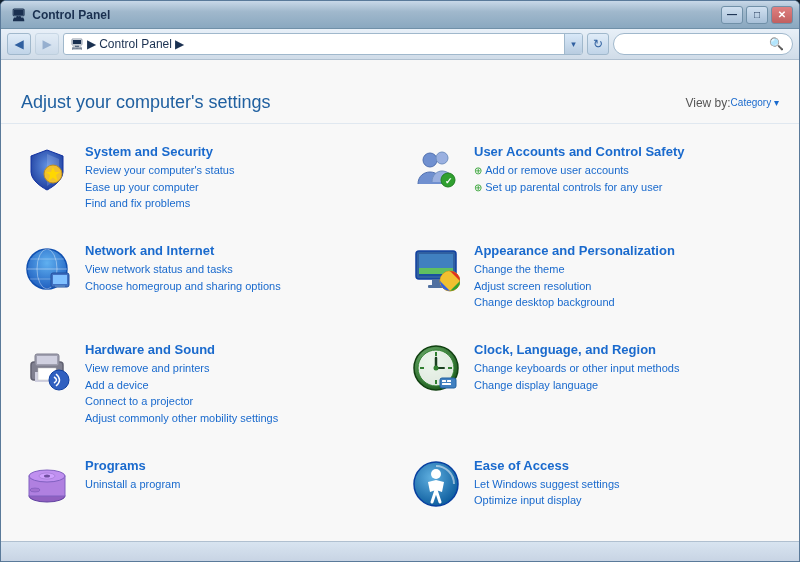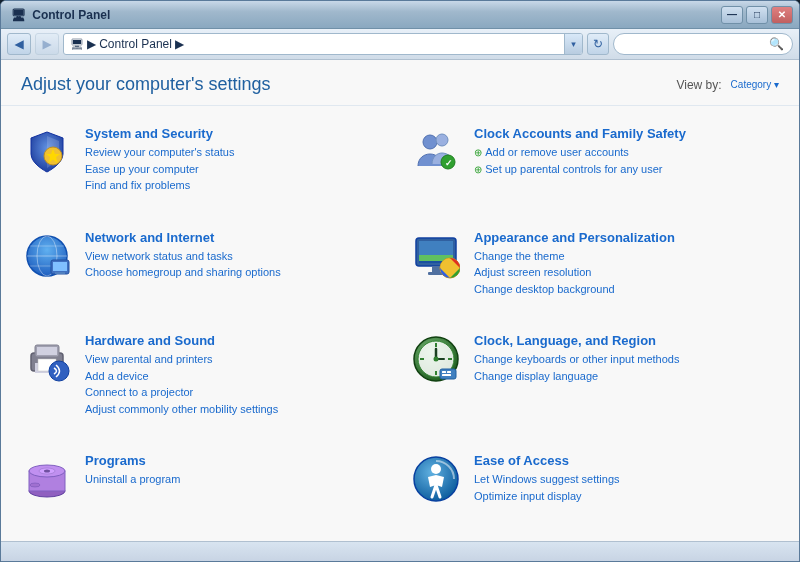--- a/index.html
+++ b/index.html
@@ -134,38 +134,38 @@
     
     .content {
       flex: 1;
       background: #f8f8f8;
       display: flex;
       flex-direction: column;
       overflow: hidden;
     }
 
     .content-header {
-      padding: 14px 20px 10px;
+      padding: 32px 20px 10px;
       display: flex;
       align-items: center;
       justify-content: space-between;
       border-bottom: 1px solid #e0e8f0;
       background: #f8f8f8;
     }
 
     .content-title {
       font-size: 18px;
       color: #2060a0;
       font-weight: 300;
     }
 
     .view-by {
       display: flex;
       align-items: center;
-      gap: 9px;
+      gap: 0;
       font-size: 12px;
       color: #333;
     }
 
     .view-by-label {
       color: #555;
     }
 
     .view-by-value {
       color: #1a6acd;
@@ -362,21 +362,21 @@
             <circle cx="18" cy="14" r="7" fill="#7090d0" stroke="#5070b0" stroke-width="1"></circle>
             <path d="M6 38 C6 30 12 26 18 26 C24 26 30 30 30 38" fill="#7090d0" stroke="#5070b0" stroke-width="1"></path>
             <circle cx="30" cy="12" r="6" fill="#9ab0e0" stroke="#7090c0" stroke-width="1"></circle>
             <path d="M20 36 C20 29 25 25 30 25 C35 25 42 29 42 36" fill="#9ab0e0" stroke="#7090c0" stroke-width="1"></path>
 
             <circle cx="36" cy="34" r="7" fill="#30a030" stroke="#208020" stroke-width="1"></circle>
             <text x="33" y="38" font-size="9" fill="white" font-weight="bold">✓</text>
           </svg>
         </div>
         <div class="category-text">
-          <div class="category-title">Clock Accounts and Family Safety</div>
+          <div class="category-title">User Accounts and Control Safety</div>
           <span class="category-link">
             <span style="color:#30a030; font-size:10px;">⊕ </span>Add or remove user accounts
           </span>
           <span class="category-link">
             <span style="color:#30a030; font-size:10px;">⊕ </span>Set up parental controls for any user
           </span>
         </div>
       </div>
 
       <div class="category-item">
@@ -447,21 +447,21 @@
 
             <rect x="15" y="24" width="18" height="12" fill="white" stroke="#c0c0c0" stroke-width="0.5"></rect>
 
             <circle cx="36" cy="36" r="10" fill="#3060c0" stroke="#1040a0" stroke-width="1"></circle>
             <path d="M31 33 Q36 36 31 39" fill="none" stroke="white" stroke-width="1.5"></path>
             <path d="M33 30 Q40 36 33 42" fill="none" stroke="white" stroke-width="1.5"></path>
           </svg>
         </div>
         <div class="category-text">
           <div class="category-title">Hardware and Sound</div>
-          <span class="category-link">View parental and printers</span>
+          <span class="category-link">View remove and printers</span>
           <span class="category-link">Add a device</span>
           <span class="category-link">Connect to a projector</span>
           <span class="category-link">Adjust commonly other mobility settings</span>
         </div>
       </div>
 
       <div class="category-item">
         <div class="category-icon">
           <svg viewBox="0 0 48 48" xmlns="http://www.w3.org/2000/svg">
             <defs>

